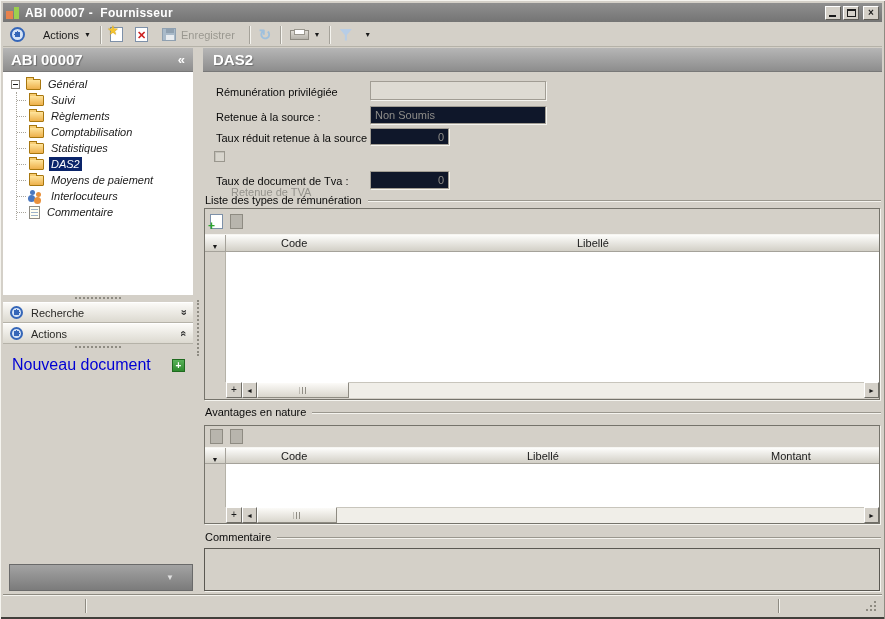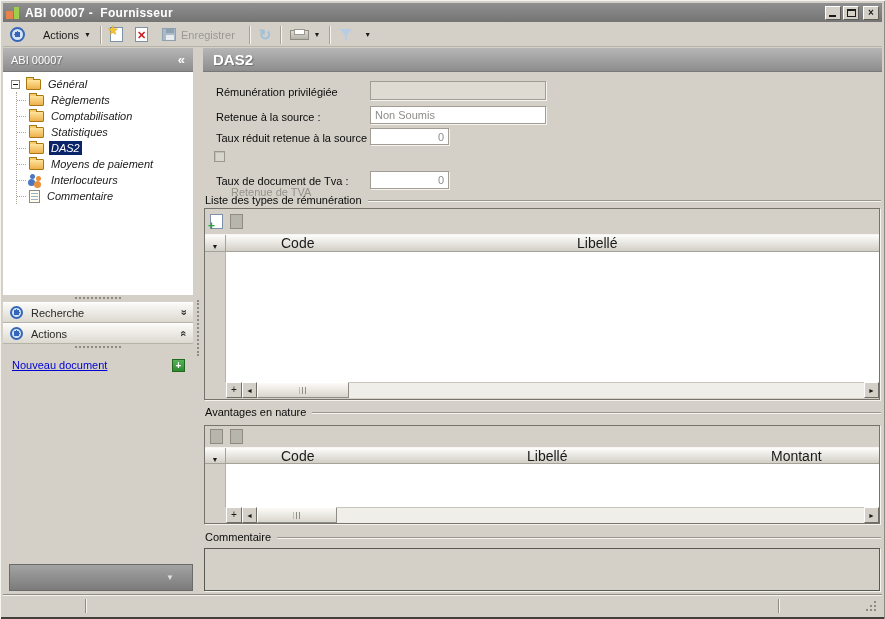--- a/index.html
+++ b/index.html
@@ -40,21 +40,21 @@
   .ico-refresh{font-size:15px;font-weight:bold;color:#9fc0dd;line-height:1;}
   .ico-printer{width:17px;height:12px;position:relative;flex:none;}
   .ico-printer::before{content:"";position:absolute;left:0;bottom:1px;width:17px;height:8px;background:linear-gradient(#dedbd4,#b5b2aa);border:1px solid #8e8b82;}
   .ico-printer::after{content:"";position:absolute;left:4px;top:0;width:9px;height:4px;background:#fff;border:1px solid #9a978e;}
   .ico-filter{width:13px;height:12px;flex:none;background:#b7cde6;
     clip-path:polygon(0 0,100% 0,58% 55%,58% 100%,42% 100%,42% 55%);}
   
   .sidebar{position:absolute;left:3px;top:48px;width:190px;height:545px;display:flex;flex-direction:column;background:#d4d0c8;}
   .panel-hdr{height:24px;flex:none;background:linear-gradient(#b6b6b6,#8d8d8d);border-bottom:1px solid #787878;
     display:flex;align-items:center;padding:0 8px;}
-  .panel-hdr .htxt{color:#fff;font-size:11px;font-weight:normal;text-shadow:1px 1px 1px #6e6e6e;}
+  .panel-hdr .htxt{color:#fff;font-size:15px;font-weight:bold;text-shadow:1px 1px 1px #6e6e6e;}
   .collapse-g{margin-left:auto;color:#fff;font-size:13px;font-weight:bold;line-height:1;}
   .sec-hdr{height:21px;flex:none;background:linear-gradient(#fbfaf7,#dcd9d0);border-top:1px solid #fff;
     border-bottom:1px solid #b5b2a8;display:flex;align-items:center;padding:0 7px;}
   .sec-hdr .stxt{font-size:11px;color:#2a2926;margin-left:8px;}
   .chev{margin-left:auto;font-size:11px;font-weight:bold;color:#333;display:inline-block;line-height:1;}
   .chev.up{transform:rotate(90deg);}
   .chev.down{transform:rotate(-90deg);}
   .ico-folder{width:15px;height:11px;background:linear-gradient(#ffe49c,#edb04b);border:1px solid #a8770f;
     border-radius:1px;position:relative;flex:none;}
   .ico-folder::before{content:"";position:absolute;left:-1px;top:-3px;width:6px;height:2px;background:#f7cd74;border:1px solid #a8770f;border-bottom:none;}
@@ -75,52 +75,52 @@
   .expander{width:9px;height:9px;border:1px solid #848078;background:#fff;position:relative;flex:none;}
   .expander::after{content:"";position:absolute;left:1px;top:3px;width:5px;height:1px;background:#1a1a1a;}
   .tchildren{margin-left:13px;border-left:1px dotted #a8a59c;}
   .tchildren .trow::before{content:"";width:9px;border-top:1px dotted #a8a59c;margin-right:3px;flex:none;}
   .tree .ticon-gap{margin-left:6px;}
   .tlabel{margin-left:5px;padding:1px 2px;white-space:nowrap;}
   .tlabel.selected{background:#0a246a;color:#fff;}
   .hsplit{height:7px;flex:none;position:relative;}
   .hsplit::after{content:"";position:absolute;left:50%;top:2px;transform:translateX(-50%);width:46px;border-top:2px dotted #8e8b82;}
   .docrow{height:26px;flex:none;display:flex;align-items:center;padding:2px 8px 0 9px;}
-  .newdoc-link{font-size:11px;color:#0000d4;text-decoration:underline;}
+  .newdoc-link{font-size:16px;color:#0000d4;}
   .greenplus{margin-left:auto;width:13px;height:13px;background:linear-gradient(#59b159,#2e8b2e);
     border:1px solid #1f6a1f;color:#fff;font-size:10px;font-weight:bold;line-height:11px;text-align:center;}
   .sb-fill{flex:1;}
   .bottombar{height:27px;flex:none;margin:0 0 2px 6px;background:linear-gradient(#a3a3a3,#7b7b7b);
     border:1px solid #6a6a6a;position:relative;}
   .bottombar .bchev{position:absolute;right:18px;top:9px;font-size:8px;color:#e0e0e0;line-height:1;}
   
   .vsplit{position:absolute;left:193px;top:48px;width:10px;height:545px;}
   .vsplit::after{content:"";position:absolute;left:4px;top:252px;height:56px;border-left:2px dotted #8e8b82;}
   
   .main{position:absolute;left:203px;top:48px;width:679px;height:545px;}
   .main-hdr{position:absolute;left:0;top:0;width:679px;height:24px;background:linear-gradient(#b6b6b6,#8d8d8d);
     border-bottom:1px solid #787878;display:flex;align-items:center;padding:0 10px;}
   .main-hdr .htxt{color:#fff;font-size:15px;font-weight:bold;text-shadow:1px 1px 1px #6e6e6e;}
   .flabel{position:absolute;left:13px;font-size:11px;color:#0a0a0a;white-space:nowrap;}
   .flabel.disabled{color:#94928c;}
-  .inp{position:absolute;left:167px;border:1px solid #a19d94;background:#ffffff;font-size:11px;color:#8e8d89;
+  .inp{position:absolute;left:167px;border:1px solid #a19d94;background:#0f172a;font-size:11px;color:#8e8d89;
     padding:1px 4px;box-shadow:1px 1px 0 #f5f4ef;}
   .inp.lighter{background:#dedbd3;}
   .inp.num{text-align:right;}
   .cbox{position:absolute;left:11px;top:103px;width:11px;height:11px;border:1px solid #9a978e;background:#d8d5cd;
     box-shadow:inset 1px 1px 0 #c2bfb7;}
   .group-title{position:absolute;display:flex;align-items:center;font-size:11px;color:#0a0a0a;}
   .group-title::after{content:"";flex:1;border-top:1px solid #9a978e;box-shadow:0 1px 0 #f5f4ef;margin-left:6px;margin-top:1px;}
   .gridbox{position:absolute;border:1px solid #75736b;background:#d4d0c8;box-shadow:1px 1px 0 #f5f4ef;}
   .grid-toolbar{display:flex;align-items:center;padding:0 0 0 5px;border-bottom:1px solid #f6f5f1;gap:7px;}
   .gbtn{background:transparent;border:none;padding:0;display:flex;}
   .grid-header{position:relative;height:17px;background:linear-gradient(#fdfdfb,#d2cfc6);border-bottom:1px solid #a5a29a;}
   .corner{position:absolute;left:0;top:0;width:21px;height:100%;border-right:1px solid #a5a29a;text-align:center;}
   .corner .cg{font-size:7px;color:#1a1a1a;line-height:16px;}
-  .colhdr{position:absolute;top:0;line-height:16px;font-size:14px;color:#1a1a1a;}
+  .colhdr{position:absolute;top:0;line-height:16px;font-size:11px;color:#1a1a1a;}
   .grid-body{position:relative;background:#fff;}
   .indcol{position:absolute;left:0;top:0;bottom:0;width:21px;background:#d4d0c8;border-right:1px solid #b5b2a8;}
   .grid-scroll{display:flex;height:16px;background:#d4d0c8;align-items:stretch;}
   .sp22{width:21px;flex:none;}
   .plusbtn{width:16px;flex:none;background:#d4d0c8;border:1px solid;border-color:#fff #6f6d66 #6f6d66 #fff;
     font-size:10px;line-height:12px;text-align:center;color:#1a1a1a;padding:0;}
   .sarr{width:15px;flex:none;background:#d4d0c8;border:1px solid;border-color:#fff #6f6d66 #6f6d66 #fff;
     font-size:7px;color:#1a1a1a;display:flex;align-items:center;justify-content:center;}
   .sthumb{flex:none;background:linear-gradient(#fcfbf8,#d9d6cd);border:1px solid;border-color:#fff #8e8b82 #8e8b82 #fff;position:relative;}
   .sthumb::after{content:"";position:absolute;left:50%;top:4px;transform:translateX(-50%);width:7px;height:7px;
@@ -206,20 +206,24 @@
 
     <div class="tree">
       <div class="trow root">
         <span class="expander"></span>
         <span class="ico-folder ticon-gap"></span>
         <span class="tlabel">Général</span>
       </div>
       <div class="tchildren">
         <div class="trow">
           <span class="ico-folder"></span>
+          <span class="tlabel">Suivi</span>
+        </div>
+        <div class="trow">
+          <span class="ico-folder"></span>
           <span class="tlabel">Règlements</span>
         </div>
         <div class="trow">
           <span class="ico-folder"></span>
           <span class="tlabel">Comptabilisation</span>
         </div>
         <div class="trow">
           <span class="ico-folder"></span>
           <span class="tlabel">Statistiques</span>
         </div>

